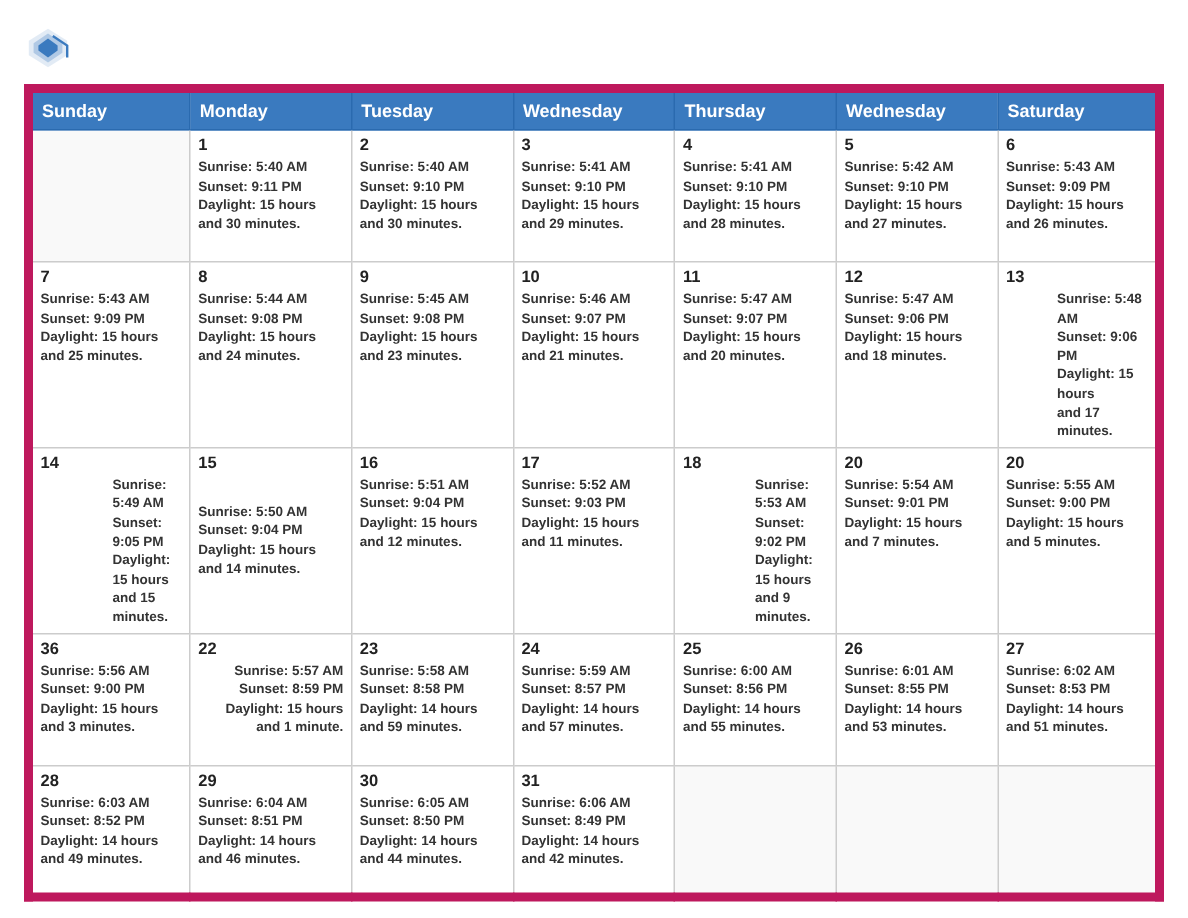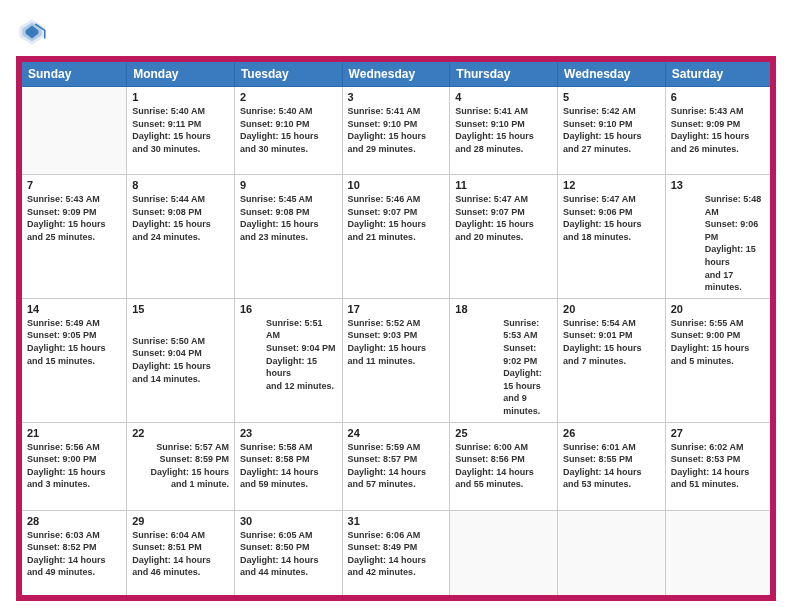--- a/index.html
+++ b/index.html
@@ -222,35 +222,35 @@
             <span class="day-num">13</span>
             <div class="day-info" style="white-space: pre-line; margin-left: 34px;">Sunrise: 5:48 AM
 Sunset: 9:06 PM
 Daylight: 15 hours
 and 17 minutes.</div>
           </td>
         </tr>
         <tr>
           <td>
             <span class="day-num">14</span>
-            <div class="day-info" style="white-space: pre-line;">Sunrise: 5:49 AM
+            <div class="day-info" style="white-space: pre-line; margin-left: 48px;">Sunrise: 5:49 AM
 Sunset: 9:05 PM
 Daylight: 15 hours
 and 15 minutes.</div>
           </td>
           <td>
             <span class="day-num">15</span>
             <div class="day-info" style="white-space: pre-line; margin-top: 20px;">Sunrise: 5:50 AM
 Sunset: 9:04 PM
 Daylight: 15 hours
 and 14 minutes.</div>
           </td>
           <td>
             <span class="day-num">16</span>
-            <div class="day-info" style="white-space: pre-line; margin-left: 26px;">Sunrise: 5:51 AM
+            <div class="day-info" style="white-space: pre-line;">Sunrise: 5:51 AM
 Sunset: 9:04 PM
 Daylight: 15 hours
 and 12 minutes.</div>
           </td>
           <td>
             <span class="day-num">17</span>
             <div class="day-info" style="white-space: pre-line;">Sunrise: 5:52 AM
 Sunset: 9:03 PM
 Daylight: 15 hours
 and 11 minutes.</div>
@@ -272,21 +272,21 @@
           <td>
             <span class="day-num">20</span>
             <div class="day-info" style="white-space: pre-line;">Sunrise: 5:55 AM
 Sunset: 9:00 PM
 Daylight: 15 hours
 and 5 minutes.</div>
           </td>
         </tr>
         <tr>
           <td>
-            <span class="day-num">21</span>
+            <span class="day-num">36</span>
             <div class="day-info" style="white-space: pre-line;">Sunrise: 5:56 AM
 Sunset: 9:00 PM
 Daylight: 15 hours
 and 3 minutes.</div>
           </td>
           <td>
             <span class="day-num">22</span>
             <div class="day-info" style="white-space: pre-line; text-align: right;">Sunrise: 5:57 AM
 Sunset: 8:59 PM
 Daylight: 15 hours

